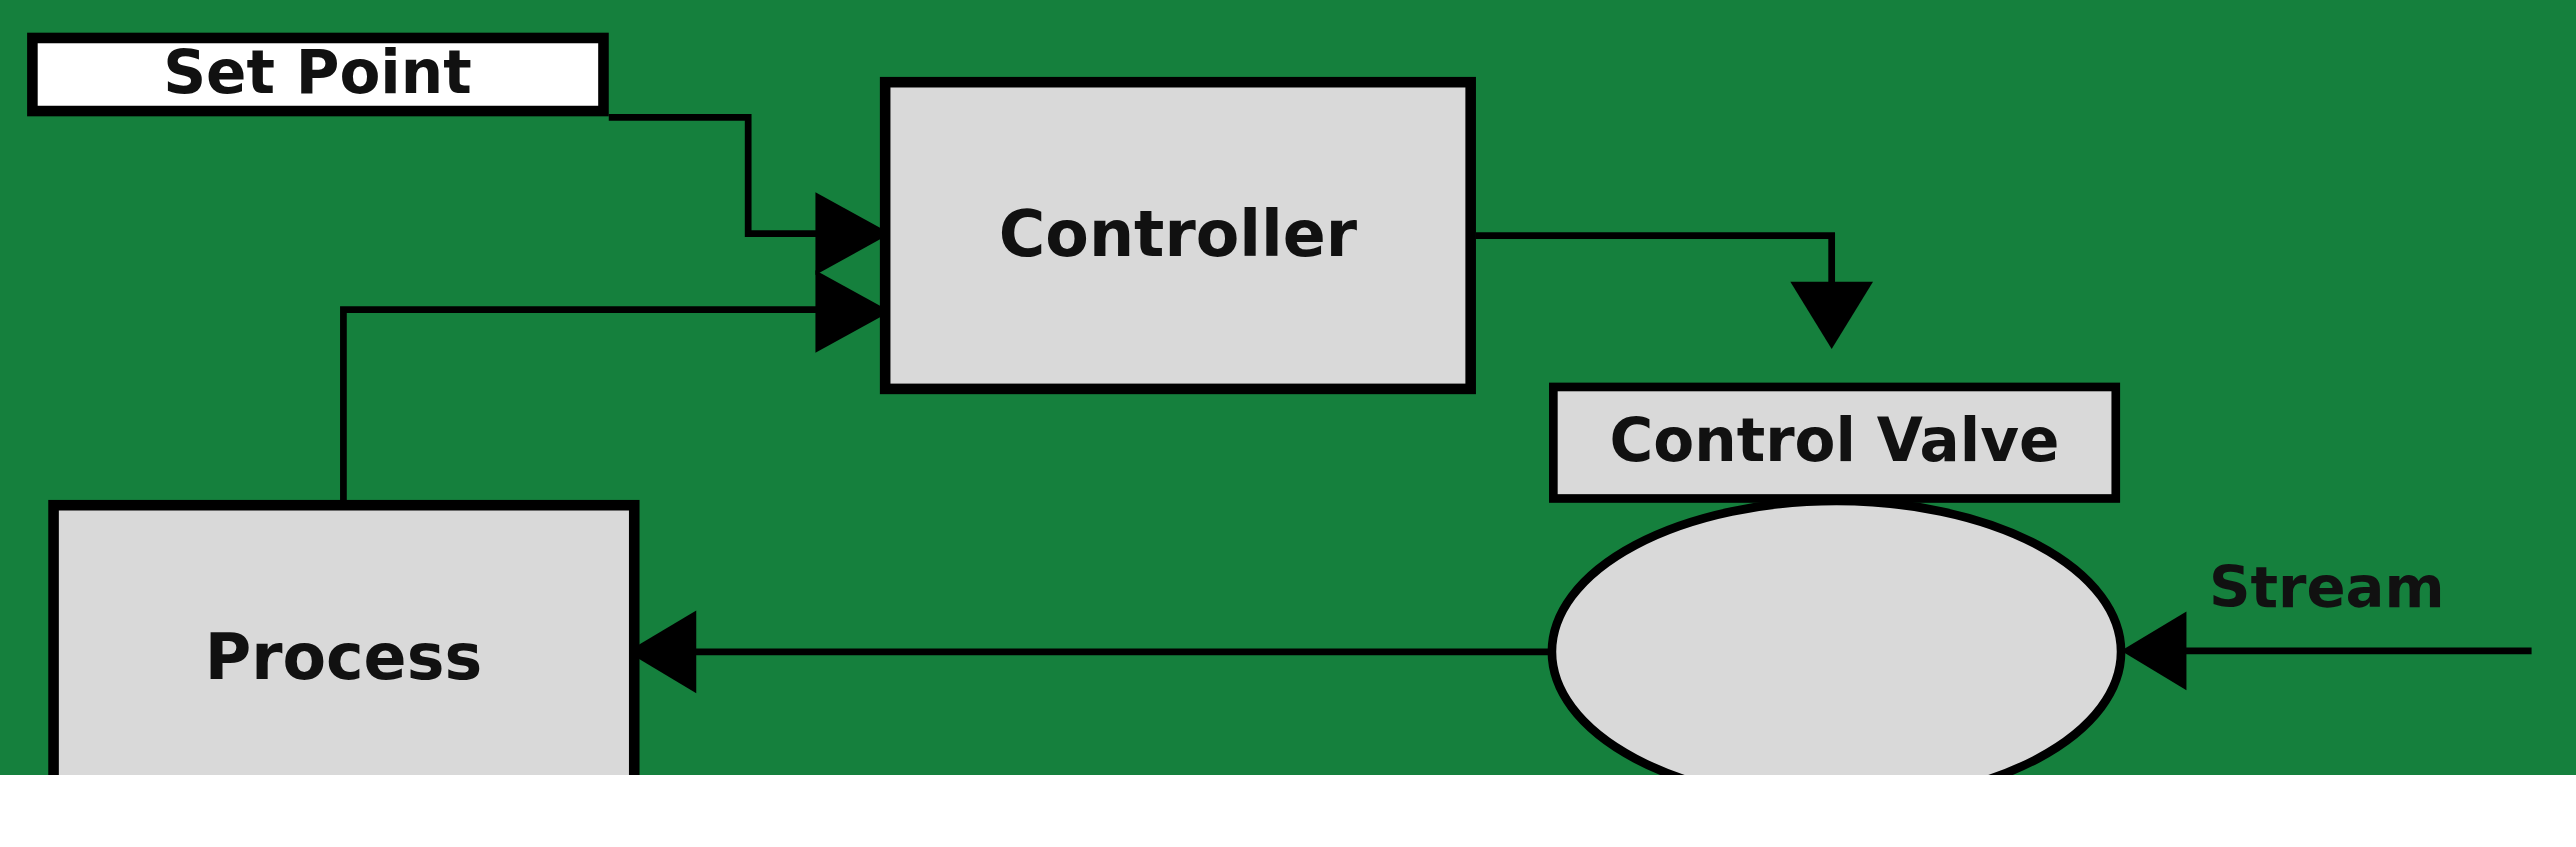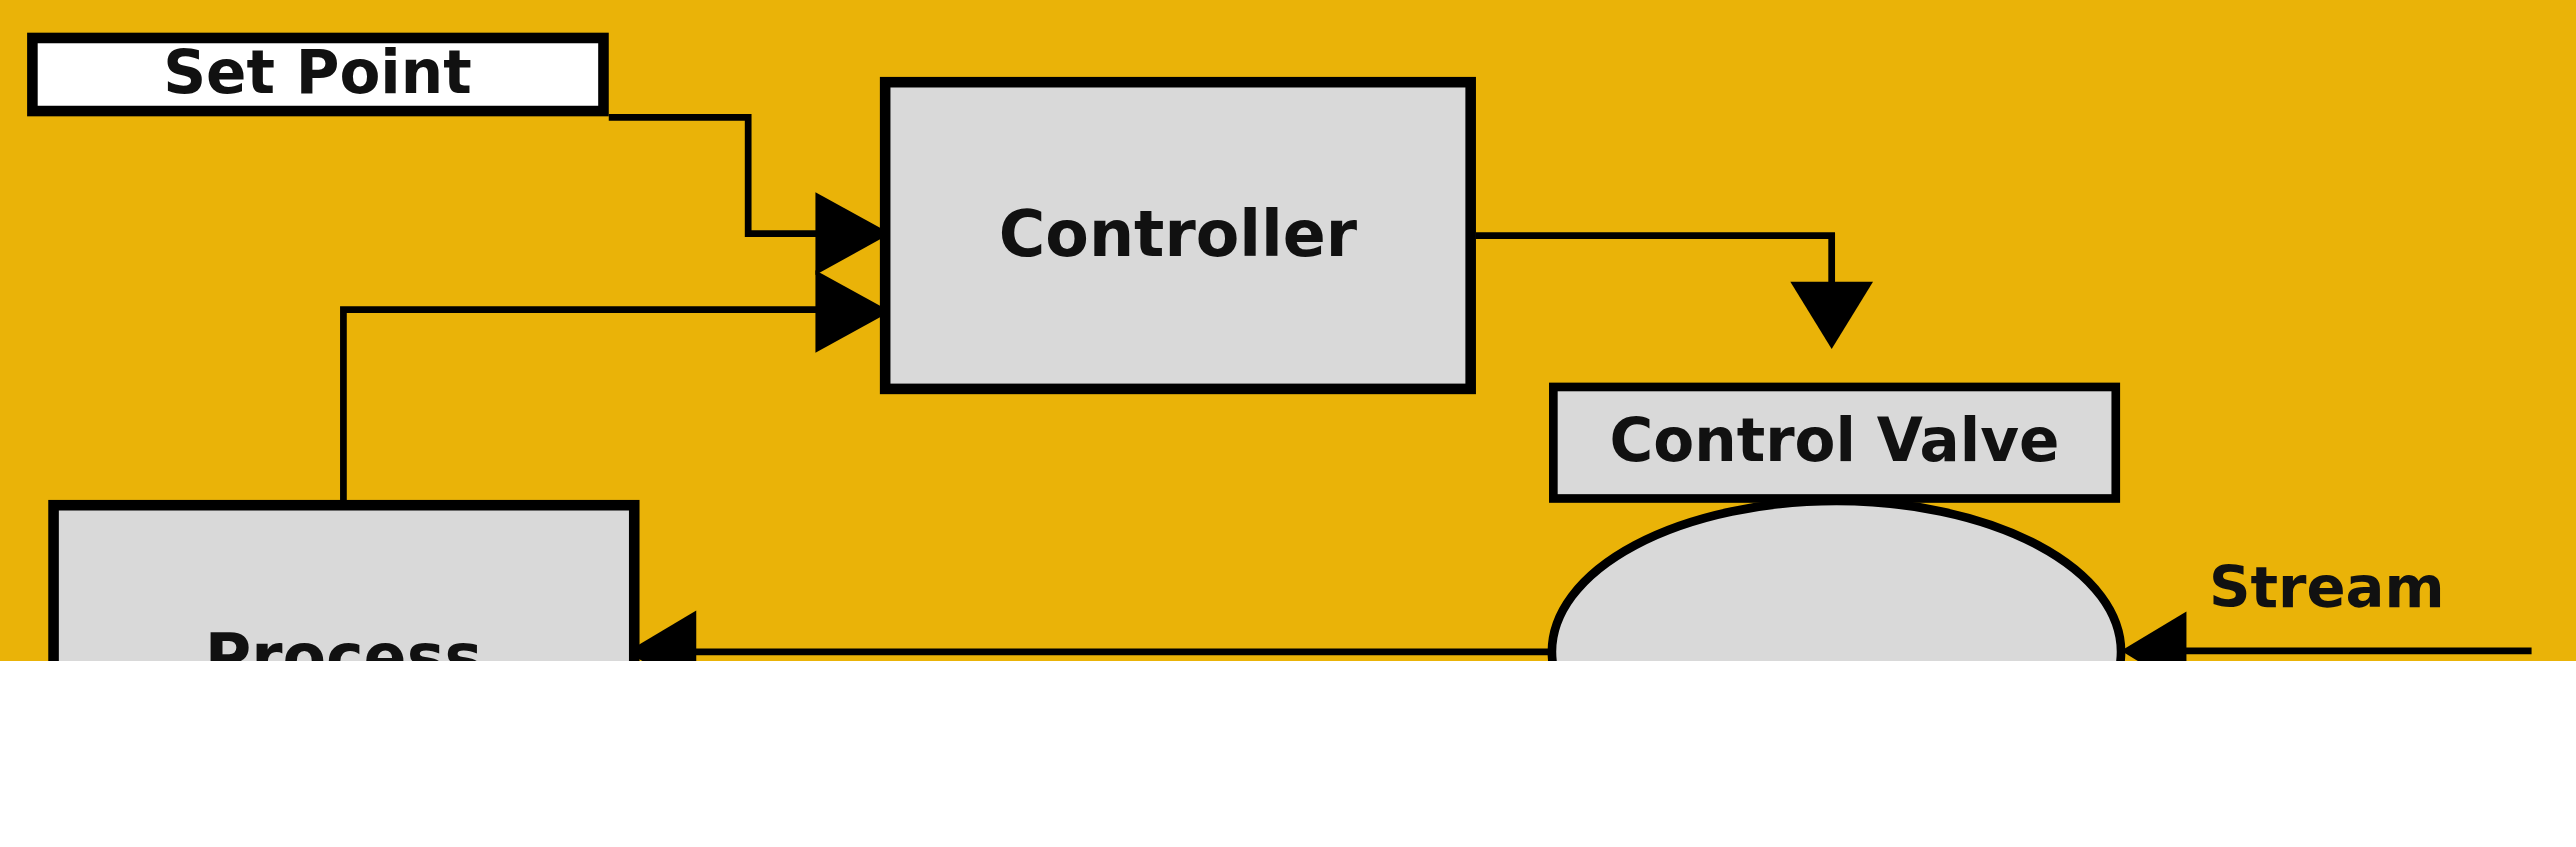--- a/index.html
+++ b/index.html
@@ -7,22 +7,22 @@
     margin: 0;
     padding: 0;
     background: #ffffff;
   }
   body {
     font-family: "DejaVu Sans", sans-serif;
   }
   #diagram-root {
     position: relative;
     width: 2576px;
-    height: 661px;
-    background: #eab308;
+    height: 775px;
+    background: #15803d;
     overflow: hidden;
   }
   #diagram-svg {
     position: absolute;
     top: 0;
     left: 0;
     width: 2576px;
     height: 847px;
     display: block;
   }

